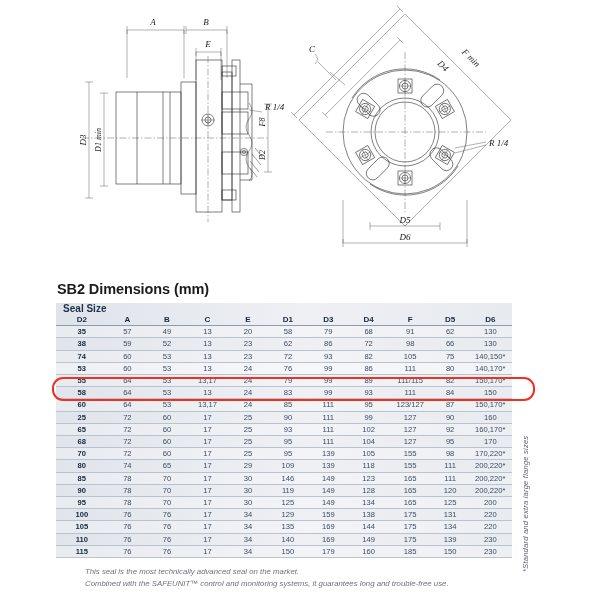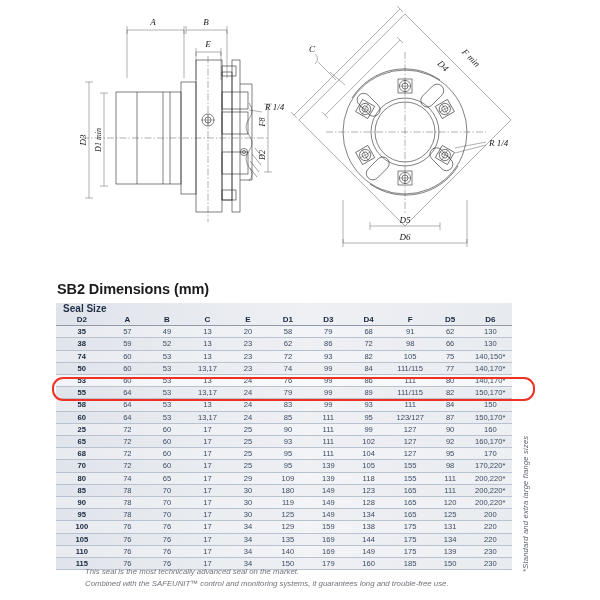--- a/index.html
+++ b/index.html
@@ -387,33 +387,20 @@
           <td>53</td>
           <td>13</td>
           <td>23</td>
           <td>72</td>
           <td>93</td>
           <td>82</td>
           <td>105</td>
           <td>75</td>
           <td>140,150*</td>
         </tr>
-        <tr>
-          <td class="sz">50</td>
-          <td>60</td>
-          <td>53</td>
-          <td>13,17</td>
-          <td>23</td>
-          <td>74</td>
-          <td>99</td>
-          <td>84</td>
-          <td>111/115</td>
-          <td>77</td>
-          <td>140,170*</td>
-        </tr>
         <tr class="hl">
           <td class="sz">53</td>
           <td>60</td>
           <td>53</td>
           <td>13</td>
           <td>24</td>
           <td>76</td>
           <td>99</td>
           <td>86</td>
           <td>111</td>
@@ -523,21 +510,21 @@
           <td>155</td>
           <td>111</td>
           <td>200,220*</td>
         </tr>
         <tr>
           <td class="sz">85</td>
           <td>78</td>
           <td>70</td>
           <td>17</td>
           <td>30</td>
-          <td>180</td>
+          <td>146</td>
           <td>149</td>
           <td>123</td>
           <td>165</td>
           <td>111</td>
           <td>200,220*</td>
         </tr>
         <tr>
           <td class="sz">90</td>
           <td>78</td>
           <td>70</td>

